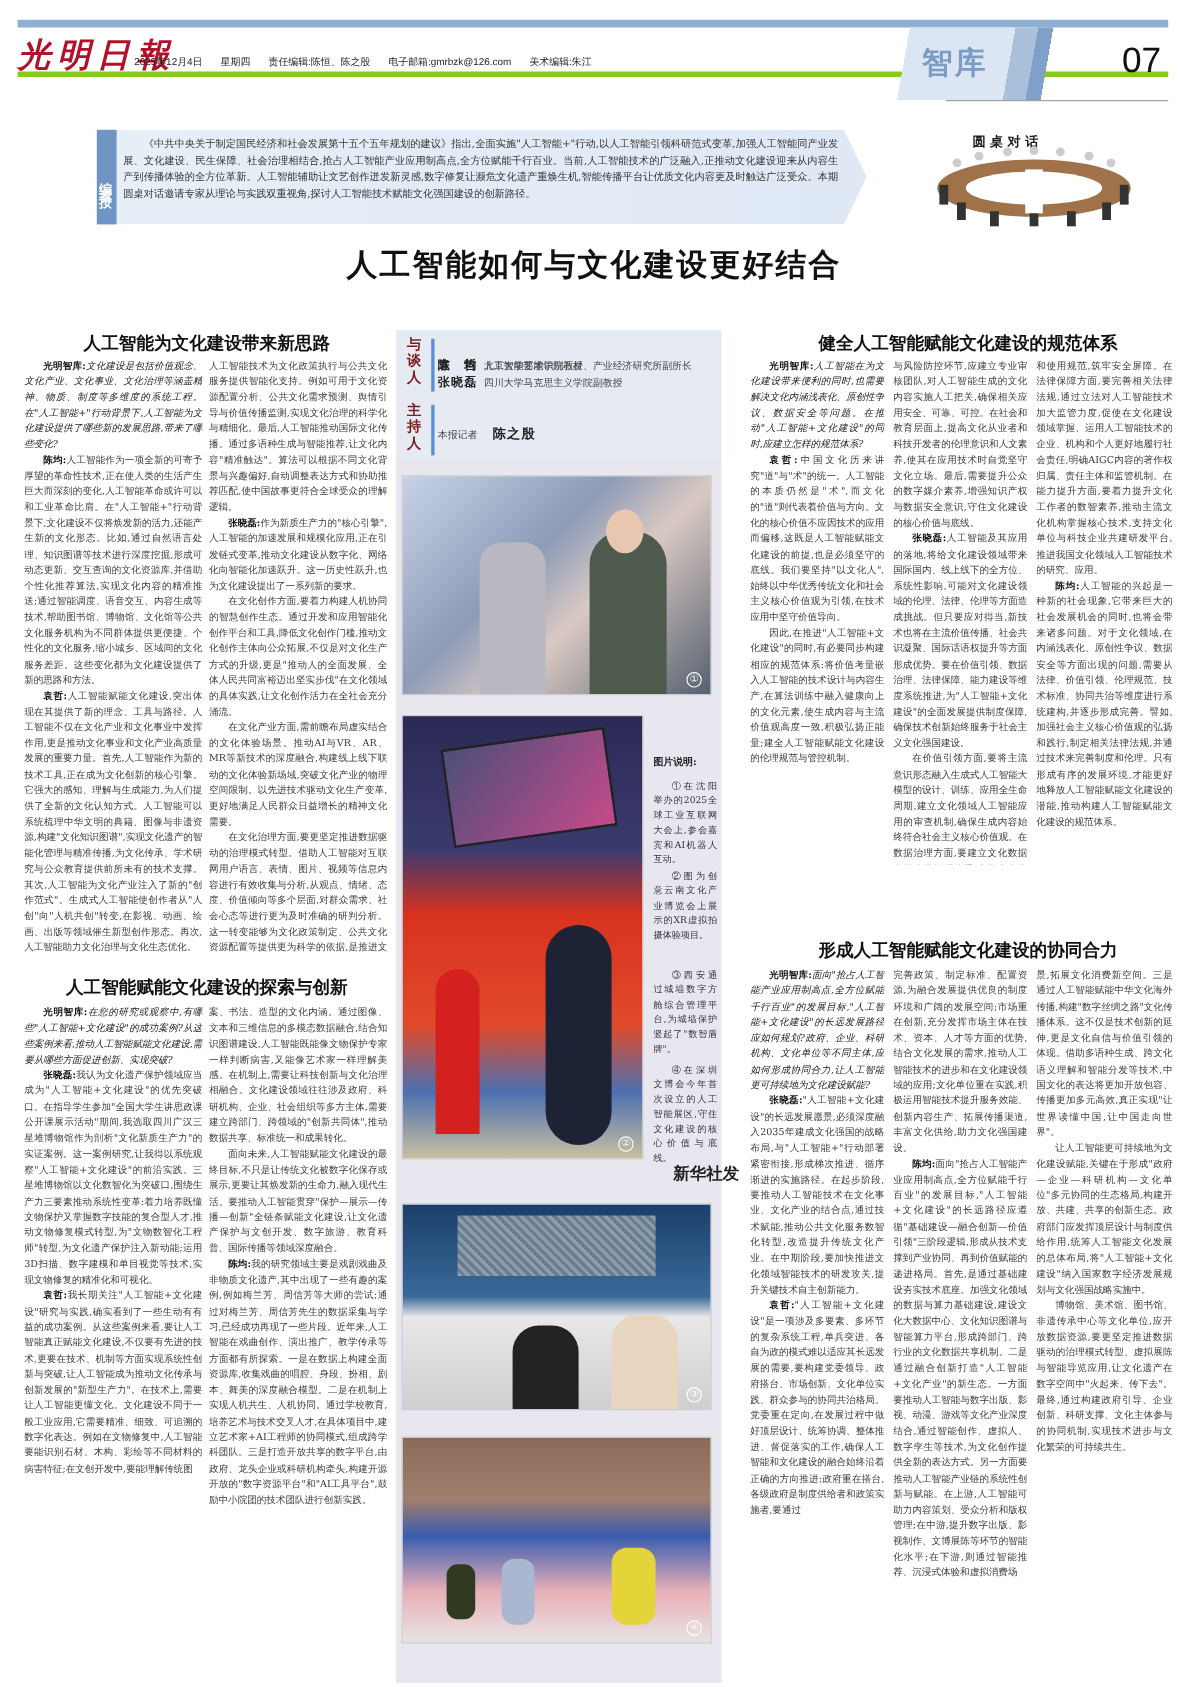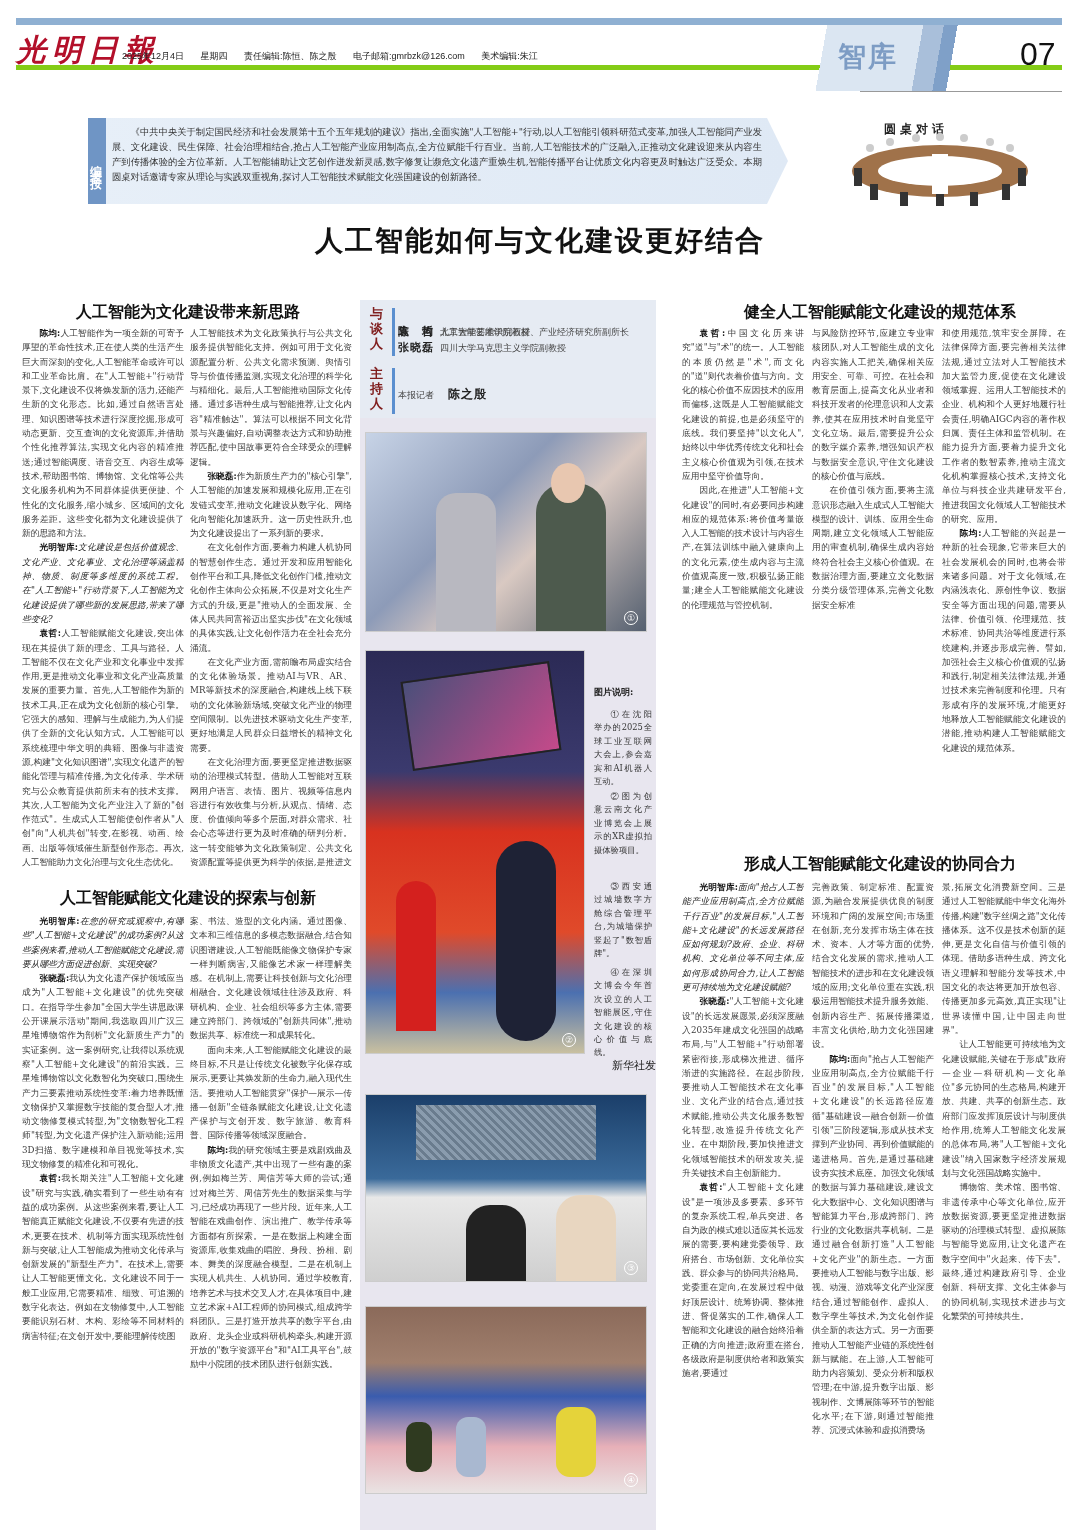--- a/index.html
+++ b/index.html
@@ -33,21 +33,21 @@
   .g-bar { position: absolute; width: 3px; background: #5b8fcf; }
   .g-row { position: absolute; left: 38px; font-size: 9px; color: #444; white-space: nowrap; }
   .g-name { display: inline-block; width: 42px; font-weight: bold; font-size: 11px; color: #222; letter-spacing: 1px; }
 
   .photo-area { position: absolute; left: 360px; top: 418px; width: 296px; height: 1112px; background: #e8e6ef; }
   .photo { position: absolute; overflow: hidden; border: 1px solid #ccc; }
   .photo-num { position: absolute; right: 8px; bottom: 6px; width: 14px; height: 14px; border-radius: 50%; border: 1px solid #fff; color: #fff; font-size: 9px; text-align: center; line-height: 13px; }
   .caption-title { position: absolute; left: 594px; top: 686px; font-size: 9px; font-weight: bold; color: #222; }
   .caption { position: absolute; left: 594px; width: 58px; font-size: 8.3px; line-height: 13.4px; color: #333; text-align: justify; }
   .caption p { text-indent: 2em; }
-  .credit { position: absolute; left: 612px; top: 1058px; font-size: 11px; font-weight: normal; color: #222; }
+  .credit { position: absolute; left: 612px; top: 1058px; font-size: 15px; font-weight: bold; color: #222; }
 </style>
 </head>
 <body>
 
 <div class="topbar"></div>
 <div class="masthead">
   <div class="logo">光明日報</div>
   <div class="meta">
     <span>2025年12月4日</span>
     <span>星期四</span>
@@ -87,22 +87,22 @@
     <circle cx="124" cy="22" r="4"></circle>
       <circle cx="150" cy="26" r="4"></circle>
       <circle cx="170" cy="32" r="4"></circle>
   </g>
 </svg>
 
 <div class="main-title">人工智能如何与文化建设更好结合</div>
 
 <div class="sub-title" style="left:20px;top:302px;width:336px;">人工智能为文化建设带来新思路</div>
 <div class="col" style="left:22px;top:326px;width:162px;height:545px;">
+  <p><b>光明智库:</b><span class="q">文化建设是包括价值观念、文化产业、文化事业、文化治理等涵盖精神、物质、制度等多维度的系统工程。在"人工智能+"行动背景下,人工智能为文化建设提供了哪些新的发展思路,带来了哪些变化?</span></p>
   <p><b>陈均:</b><span>人工智能作为一项全新的可寄予厚望的革命性技术,正在使人类的生活产生巨大而深刻的变化,人工智能革命或许可以和工业革命比肩。在"人工智能+"行动背景下,文化建设不仅将焕发新的活力,还能产生新的文化形态。比如,通过自然语言处理、知识图谱等技术进行深度挖掘,形成可动态更新、交互查询的文化资源库,并借助个性化推荐算法,实现文化内容的精准推送;通过智能调度、语音交互、内容生成等技术,帮助图书馆、博物馆、文化馆等公共文化服务机构为不同群体提供更便捷、个性化的文化服务,缩小城乡、区域间的文化服务差距。这些变化都为文化建设提供了新的思路和方法。</span></p>
-  <p><b>光明智库:</b><span class="q">文化建设是包括价值观念、文化产业、文化事业、文化治理等涵盖精神、物质、制度等多维度的系统工程。在"人工智能+"行动背景下,人工智能为文化建设提供了哪些新的发展思路,带来了哪些变化?</span></p>
   <p><b>袁哲:</b><span>人工智能赋能文化建设,突出体现在其提供了新的理念、工具与路径。人工智能不仅在文化产业和文化事业中发挥作用,更是推动文化事业和文化产业高质量发展的重要力量。首先,人工智能作为新的技术工具,正在成为文化创新的核心引擎。它强大的感知、理解与生成能力,为人们提供了全新的文化认知方式。人工智能可以系统梳理中华文明的典籍、图像与非遗资源,构建"文化知识图谱",实现文化遗产的智能化管理与精准传播,为文化传承、学术研究与公众教育提供前所未有的技术支撑。其次,人工智能为文化产业注入了新的"创作范式"。生成式人工智能使创作者从"人创"向"人机共创"转变,在影视、动画、绘画、出版等领域催生新型创作形态。再次,人工智能助力文化治理与文化生态优化。</span></p>
 </div>
 <div class="col" style="left:190px;top:326px;width:162px;height:545px;">
   <p style="text-indent:0">人工智能技术为文化政策执行与公共文化服务提供智能化支持。例如可用于文化资源配置分析、公共文化需求预测、舆情引导与价值传播监测,实现文化治理的科学化与精细化。最后,人工智能推动国际文化传播。通过多语种生成与智能推荐,让文化内容"精准触达"。算法可以根据不同文化背景与兴趣偏好,自动调整表达方式和协助推荐匹配,使中国故事更符合全球受众的理解逻辑。</p>
   <p><b>张晓磊:</b><span>作为新质生产力的"核心引擎",人工智能的加速发展和规模化应用,正在引发链式变革,推动文化建设从数字化、网络化向智能化加速跃升。这一历史性跃升,也为文化建设提出了一系列新的要求。</span></p>
   <p>在文化创作方面,要着力构建人机协同的智慧创作生态。通过开发和应用智能化创作平台和工具,降低文化创作门槛,推动文化创作主体向公众拓展,不仅是对文化生产方式的升级,更是"推动人的全面发展、全体人民共同富裕迈出坚实步伐"在文化领域的具体实践,让文化创作活力在全社会充分涌流。</p>
   <p>在文化产业方面,需前瞻布局虚实结合的文化体验场景。推动AI与VR、AR、MR等新技术的深度融合,构建线上线下联动的文化体验新场域,突破文化产业的物理空间限制。以先进技术驱动文化生产变革,更好地满足人民群众日益增长的精神文化需要。</p>
   <p>在文化治理方面,要更坚定推进数据驱动的治理模式转型。借助人工智能对互联网用户语言、表情、图片、视频等信息内容进行有效收集与分析,从观点、情绪、态度、价值倾向等多个层面,对群众需求、社会心态等进行更为及时准确的研判分析。这一转变能够为文化政策制定、公共文化资源配置等提供更为科学的依据,是推进文化治理体系和治理能力现代化的必然技术支撑。</p>
 </div>
 
@@ -165,25 +165,27 @@
 <div class="caption" style="top:880px;">
     <p>③西安通过城墙数字方舱综合管理平台,为城墙保护竖起了"数智盾牌"。</p>
   </div>
 <div class="caption" style="top:966px;">
     <p>④在深圳文博会今年首次设立的人工智能展区,守住文化建设的核心价值与底线。</p>
   </div>
 <div class="credit">新华社发</div>
 
 <div class="sub-title" style="left:680px;top:302px;width:400px;">健全人工智能赋能文化建设的规范体系</div>
 <div class="col" style="left:682px;top:326px;width:122px;height:460px;">
+  <p><b>光明智库:</b><span class="q">人工智能在为文化建设带来便利的同时,也需要解决文化内涵浅表化、原创性争议、数据安全等问题。在推动"人工智能+文化建设"的同时,应建立怎样的规范体系?</span></p>
   <p><b>袁哲:</b><span>中国文化历来讲究"道"与"术"的统一。人工智能的本质仍然是"术",而文化的"道"则代表着价值与方向。文化的核心价值不应因技术的应用而偏移,这既是人工智能赋能文化建设的前提,也是必须坚守的底线。我们要坚持"以文化人",始终以中华优秀传统文化和社会主义核心价值观为引领,在技术应用中坚守价值导向。</span></p>
   <p>因此,在推进"人工智能+文化建设"的同时,有必要同步构建相应的规范体系:将价值考量嵌入人工智能的技术设计与内容生产,在算法训练中融入健康向上的文化元素,使生成内容与主流价值观高度一致,积极弘扬正能量;建全人工智能赋能文化建设的伦理规范与管控机制。</p>
 </div>
 <div class="col" style="left:812px;top:326px;width:122px;height:460px;">
   <p style="text-indent:0">与风险防控环节,应建立专业审核团队,对人工智能生成的文化内容实施人工把关,确保相关应用安全、可靠、可控。在社会和教育层面上,提高文化从业者和科技开发者的伦理意识和人文素养,使其在应用技术时自觉坚守文化立场。最后,需要提升公众的数字媒介素养,增强知识产权与数据安全意识,守住文化建设的核心价值与底线。</p>
+  <p><b>张晓磊:</b><span>人工智能及其应用的落地,将给文化建设领域带来国际国内、线上线下的全方位、系统性影响,可能对文化建设领域的伦理、法律、伦理等方面造成挑战。但只要应对得当,新技术也将在主流价值传播、社会共识凝聚、国际话语权提升等方面形成优势。要在价值引领、数据治理、法律保障、能力建设等维度系统推进,为"人工智能+文化建设"的全面发展提供制度保障,确保技术创新始终服务于社会主义文化强国建设。</span></p>
   <p>在价值引领方面,要将主流意识形态融入生成式人工智能大模型的设计、训练、应用全生命周期,建立文化领域人工智能应用的审查机制,确保生成内容始终符合社会主义核心价值观。在数据治理方面,要建立文化数据分类分级管理体系,完善文化数据安全标准</p>
 </div>
 <div class="col" style="left:942px;top:326px;width:124px;height:460px;">
   <p style="text-indent:0">和使用规范,筑牢安全屏障。在法律保障方面,要完善相关法律法规,通过立法对人工智能技术加大监管力度,促使在文化建设领域掌握、运用人工智能技术的企业、机构和个人更好地履行社会责任,明确AIGC内容的著作权归属、责任主体和监管机制。在能力提升方面,要着力提升文化工作者的数智素养,推动主流文化机构掌握核心技术,支持文化单位与科技企业共建研发平台,推进我国文化领域人工智能技术的研究、应用。</p>
   <p><b>陈均:</b><span>人工智能的兴起是一种新的社会现象,它带来巨大的社会发展机会的同时,也将会带来诸多问题。对于文化领域,在内涵浅表化、原创性争议、数据安全等方面出现的问题,需要从法律、价值引领、伦理规范、技术标准、协同共治等维度进行系统建构,并逐步形成完善。譬如,加强社会主义核心价值观的弘扬和践行,制定相关法律法规,并通过技术来完善制度和伦理。只有形成有序的发展环境,才能更好地释放人工智能赋能文化建设的潜能,推动构建人工智能赋能文化建设的规范体系。</span></p>
 </div>
 
 <div class="sub-title" style="left:680px;top:854px;width:400px;">形成人工智能赋能文化建设的协同合力</div>
 <div class="col" style="left:682px;top:880px;width:122px;height:650px;">
   <p><b>光明智库:</b><span class="q">面向"抢占人工智能产业应用制高点,全方位赋能千行百业"的发展目标,"人工智能+文化建设"的长远发展路径应如何规划?政府、企业、科研机构、文化单位等不同主体,应如何形成协同合力,让人工智能更可持续地为文化建设赋能?</span></p>

